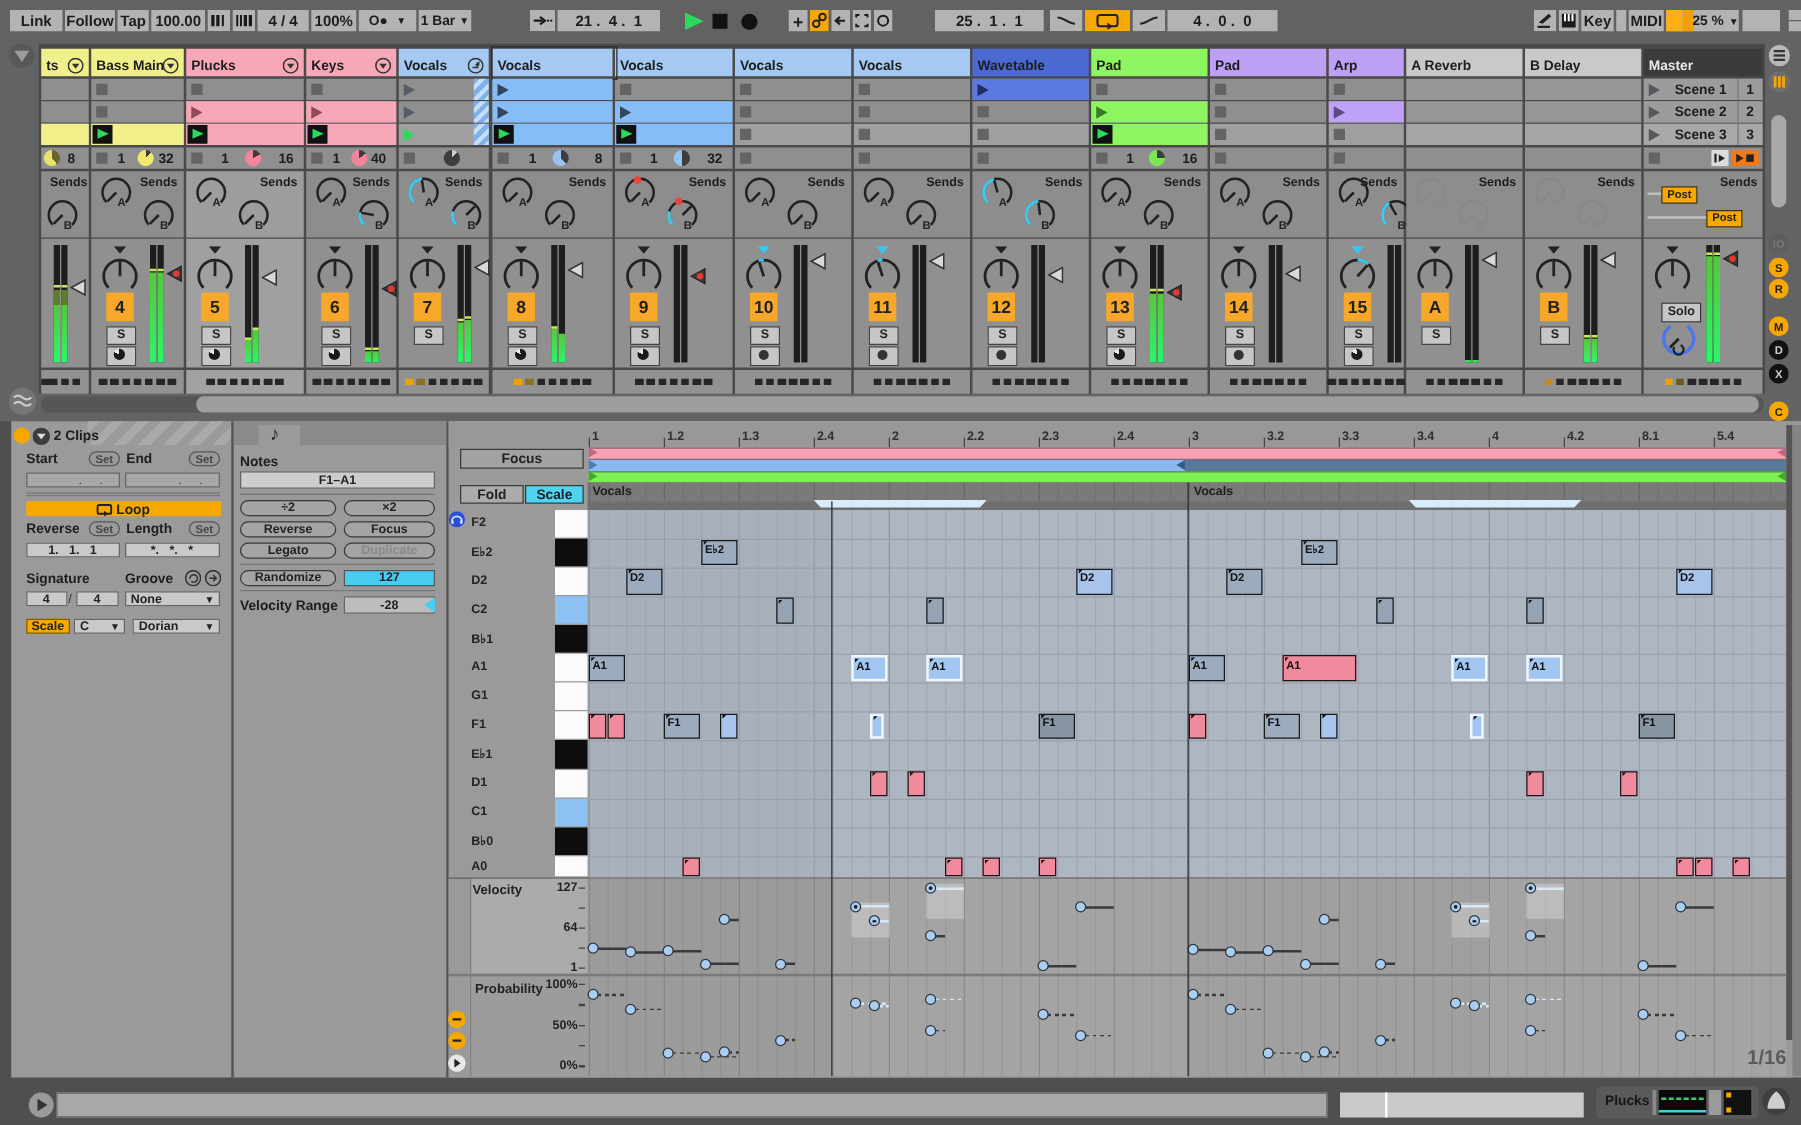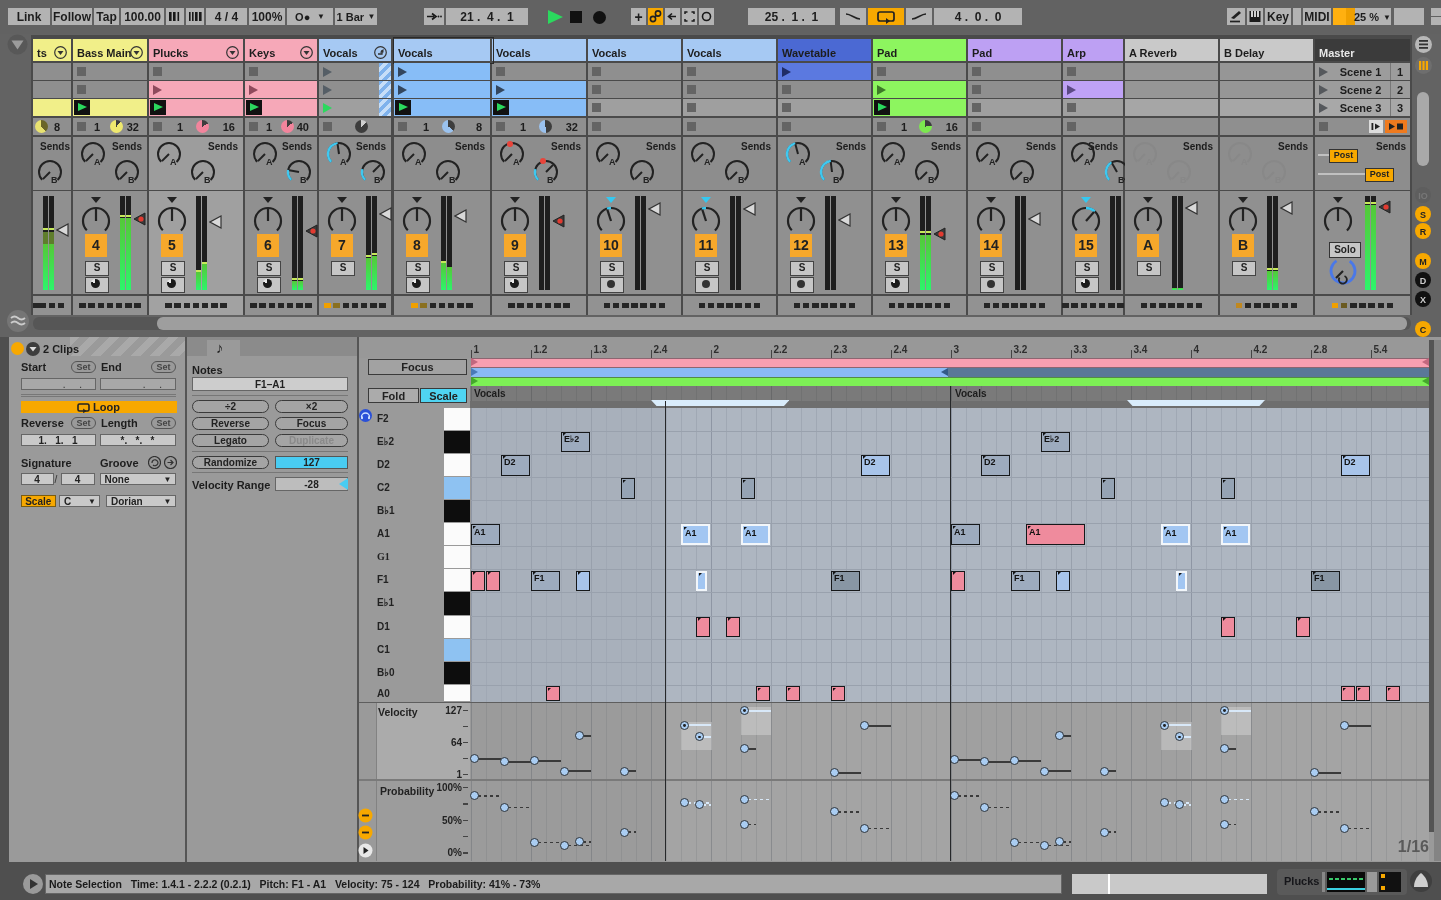--- a/index.html
+++ b/index.html
@@ -1091,21 +1091,21 @@
 <div style="left:1013.5px;top:344px;width:30px;height:11px;color:#2e2e2e;font-size:10px;font-weight:bold;">3.2</div>
 <div style="left:1010.5px;top:350px;width:1px;height:8px;background:#444;"></div>
 <div style="left:1073.5px;top:344px;width:30px;height:11px;color:#2e2e2e;font-size:10px;font-weight:bold;">3.3</div>
 <div style="left:1070.5px;top:350px;width:1px;height:8px;background:#444;"></div>
 <div style="left:1133.5px;top:344px;width:30px;height:11px;color:#2e2e2e;font-size:10px;font-weight:bold;">3.4</div>
 <div style="left:1130.5px;top:350px;width:1px;height:8px;background:#444;"></div>
 <div style="left:1193.5px;top:344px;width:30px;height:11px;color:#2e2e2e;font-size:10px;font-weight:bold;">4</div>
 <div style="left:1190.5px;top:350px;width:1px;height:8px;background:#444;"></div>
 <div style="left:1253.5px;top:344px;width:30px;height:11px;color:#2e2e2e;font-size:10px;font-weight:bold;">4.2</div>
 <div style="left:1250.5px;top:350px;width:1px;height:8px;background:#444;"></div>
-<div style="left:1313.5px;top:344px;width:30px;height:11px;color:#2e2e2e;font-size:10px;font-weight:bold;">2.8</div>
+<div style="left:1313.5px;top:344px;width:30px;height:11px;color:#2e2e2e;font-size:10px;font-weight:bold;">8.1</div>
 <div style="left:1310.5px;top:350px;width:1px;height:8px;background:#444;"></div>
 <div style="left:1373.5px;top:344px;width:30px;height:11px;color:#2e2e2e;font-size:10px;font-weight:bold;">5.4</div>
 <div style="left:1370.5px;top:350px;width:1px;height:8px;background:#444;"></div>
 <div style="left:470.5px;top:358px;width:958.5px;height:9.5px;background:#f89fb1;"></div>
 <div style="left:470.5px;top:367.5px;width:477.5px;height:9px;background:#8abaf5;"></div>
 <div style="left:948px;top:367.5px;width:481px;height:9px;background:#5a7898;"></div>
 <div style="left:470.5px;top:376.5px;width:958.5px;height:9px;background:#7df055;"></div>
 <div style="left:470.5px;top:358px;width:958.5px;height:1px;background:rgba(50,55,60,0.55);"></div>
 <div style="left:470.5px;top:367px;width:958.5px;height:1px;background:rgba(50,55,60,0.55);"></div>
 <div style="left:470.5px;top:376.5px;width:958.5px;height:1px;background:rgba(50,55,60,0.55);"></div>
@@ -1274,21 +1274,21 @@
 <div style="left:377px;top:435.62px;width:40px;height:12px;color:#222;font-size:10px;font-weight:bold;">E♭2</div>
 <div style="left:444px;top:453.74px;width:26px;height:22.12px;background:#fbfbfb;"></div>
 <div style="left:377px;top:458.74px;width:40px;height:12px;color:#222;font-size:10px;font-weight:bold;">D2</div>
 <div style="left:444px;top:476.86px;width:26px;height:22.12px;background:#8ec2f2;"></div>
 <div style="left:377px;top:481.86px;width:40px;height:12px;color:#222;font-size:10px;font-weight:bold;">C2</div>
 <div style="left:444px;top:499.98px;width:26px;height:22.12px;background:#0d0d0d;"></div>
 <div style="left:377px;top:504.98px;width:40px;height:12px;color:#222;font-size:10px;font-weight:bold;">B♭1</div>
 <div style="left:444px;top:523.1px;width:26px;height:22.12px;background:#fbfbfb;"></div>
 <div style="left:377px;top:528.1px;width:40px;height:12px;color:#222;font-size:10px;font-weight:bold;">A1</div>
 <div style="left:444px;top:546.22px;width:26px;height:22.12px;background:#fbfbfb;"></div>
-<div style="left:377px;top:551.22px;width:40px;height:12px;color:#222;font-size:10px;font-weight:bold;font-family:Liberation Serif, serif;">G1</div>
+<div style="left:377px;top:551.22px;width:40px;height:12px;color:#222;font-size:10px;font-weight:bold;">G1</div>
 <div style="left:444px;top:569.34px;width:26px;height:22.12px;background:#fbfbfb;"></div>
 <div style="left:377px;top:574.34px;width:40px;height:12px;color:#222;font-size:10px;font-weight:bold;">F1</div>
 <div style="left:444px;top:592.46px;width:26px;height:22.12px;background:#0d0d0d;"></div>
 <div style="left:377px;top:597.46px;width:40px;height:12px;color:#222;font-size:10px;font-weight:bold;">E♭1</div>
 <div style="left:444px;top:615.58px;width:26px;height:22.12px;background:#fbfbfb;"></div>
 <div style="left:377px;top:620.58px;width:40px;height:12px;color:#222;font-size:10px;font-weight:bold;">D1</div>
 <div style="left:444px;top:638.7px;width:26px;height:22.12px;background:#8ec2f2;"></div>
 <div style="left:377px;top:643.7px;width:40px;height:12px;color:#222;font-size:10px;font-weight:bold;">C1</div>
 <div style="left:444px;top:661.82px;width:26px;height:22.12px;background:#0d0d0d;"></div>
 <div style="left:377px;top:666.82px;width:40px;height:12px;color:#222;font-size:10px;font-weight:bold;">B♭0</div>
@@ -1718,21 +1718,20 @@
 <svg style="position:absolute;left:358px;top:843px;width:15px;height:15px;" viewBox="0 0 15 15">
       <circle cx="7.5" cy="7.5" r="7" fill="#e8e8e8"></circle>
       <path d="M5.5 4 l5 3.5 l-5 3.5 z" fill="#222"></path>
     </svg>
 <div style="left:0px;top:868px;width:1441px;height:32px;background:#4f4f4f;"></div>
 <svg style="position:absolute;left:22px;top:873px;width:22px;height:22px;" viewBox="0 0 22 22">
       <circle cx="11" cy="11" r="10" fill="#9a9a9a"></circle>
       <path d="M8 6 l8 5 l-8 5 z" fill="#333"></path>
     </svg>
 <div style="left:45px;top:874px;width:1017px;height:20px;background:#a8a8a8;border:1px solid #666;box-sizing:border-box;"></div>
-<div style="left:49px;top:878px;width:990px;height:13px;color:#1a1a1a;font-size:10.5px;font-weight:bold;">Note Selection&nbsp;&nbsp;&nbsp;Time: 1.4.1 - 2.2.2 (0.2.1)&nbsp;&nbsp;&nbsp;Pitch: F1 - A1&nbsp;&nbsp;&nbsp;Velocity: 75 - 124&nbsp;&nbsp;&nbsp;Probability: 41% - 73%</div>
 <div style="left:1072px;top:874px;width:195px;height:20px;background:#c9c9c9;"></div>
 <div style="left:1108px;top:874px;width:2px;height:20px;background:#fff;"></div>
 <div style="left:1277px;top:869px;width:130px;height:26px;background:#5a5a5a;border-radius:4px;"></div>
 <div style="left:1284px;top:875px;width:45px;height:13px;color:#16161a;font-size:11px;font-weight:bold;">Plucks</div>
 <div style="left:1322px;top:872px;width:3px;height:20px;background:#888;"></div>
 <div style="left:1327px;top:872px;width:38px;height:20px;background:#0a0a0a;"></div>
 <div style="left:1329px;top:878px;width:4px;height:2px;background:#39c86a;"></div>
 <div style="left:1335px;top:878px;width:4px;height:2px;background:#39c86a;"></div>
 <div style="left:1341px;top:878px;width:4px;height:2px;background:#39c86a;"></div>
 <div style="left:1347px;top:878px;width:4px;height:2px;background:#39c86a;"></div>

